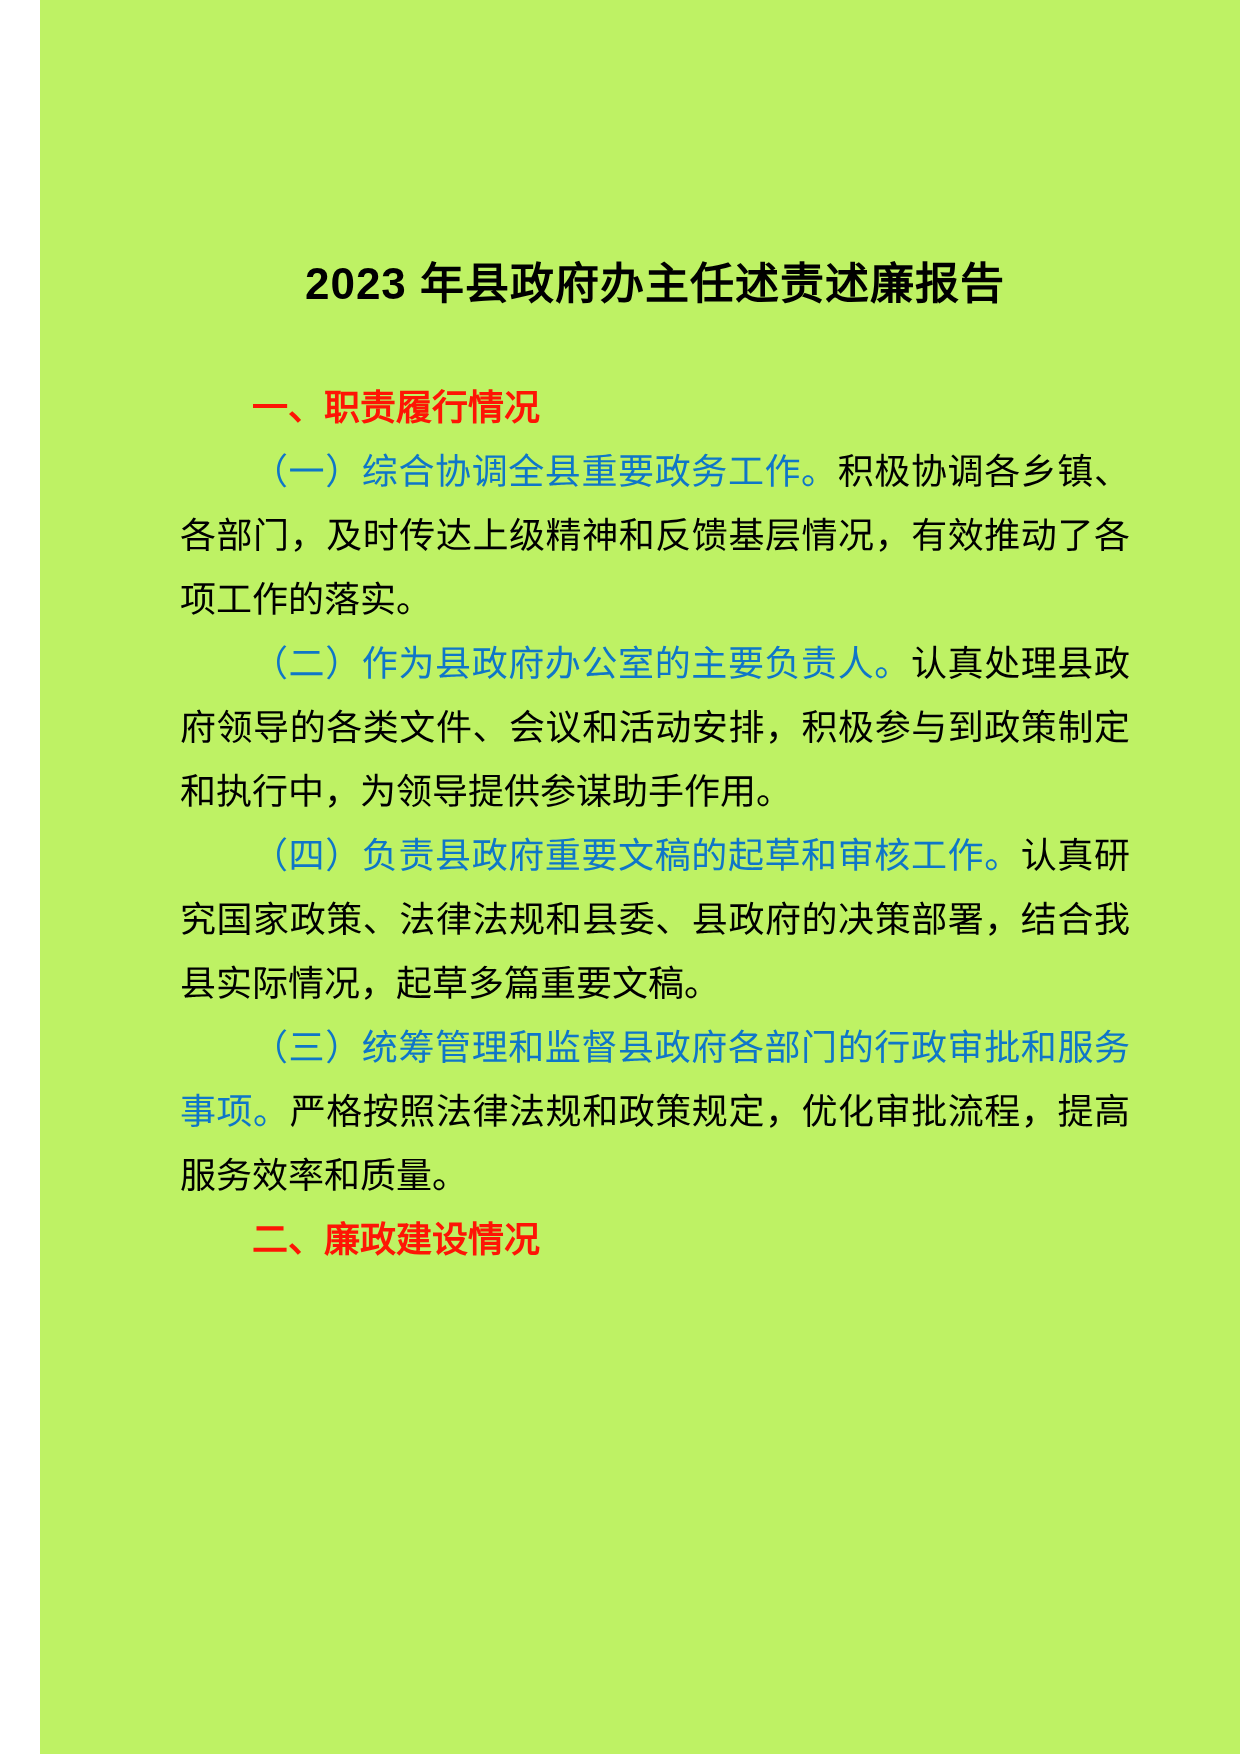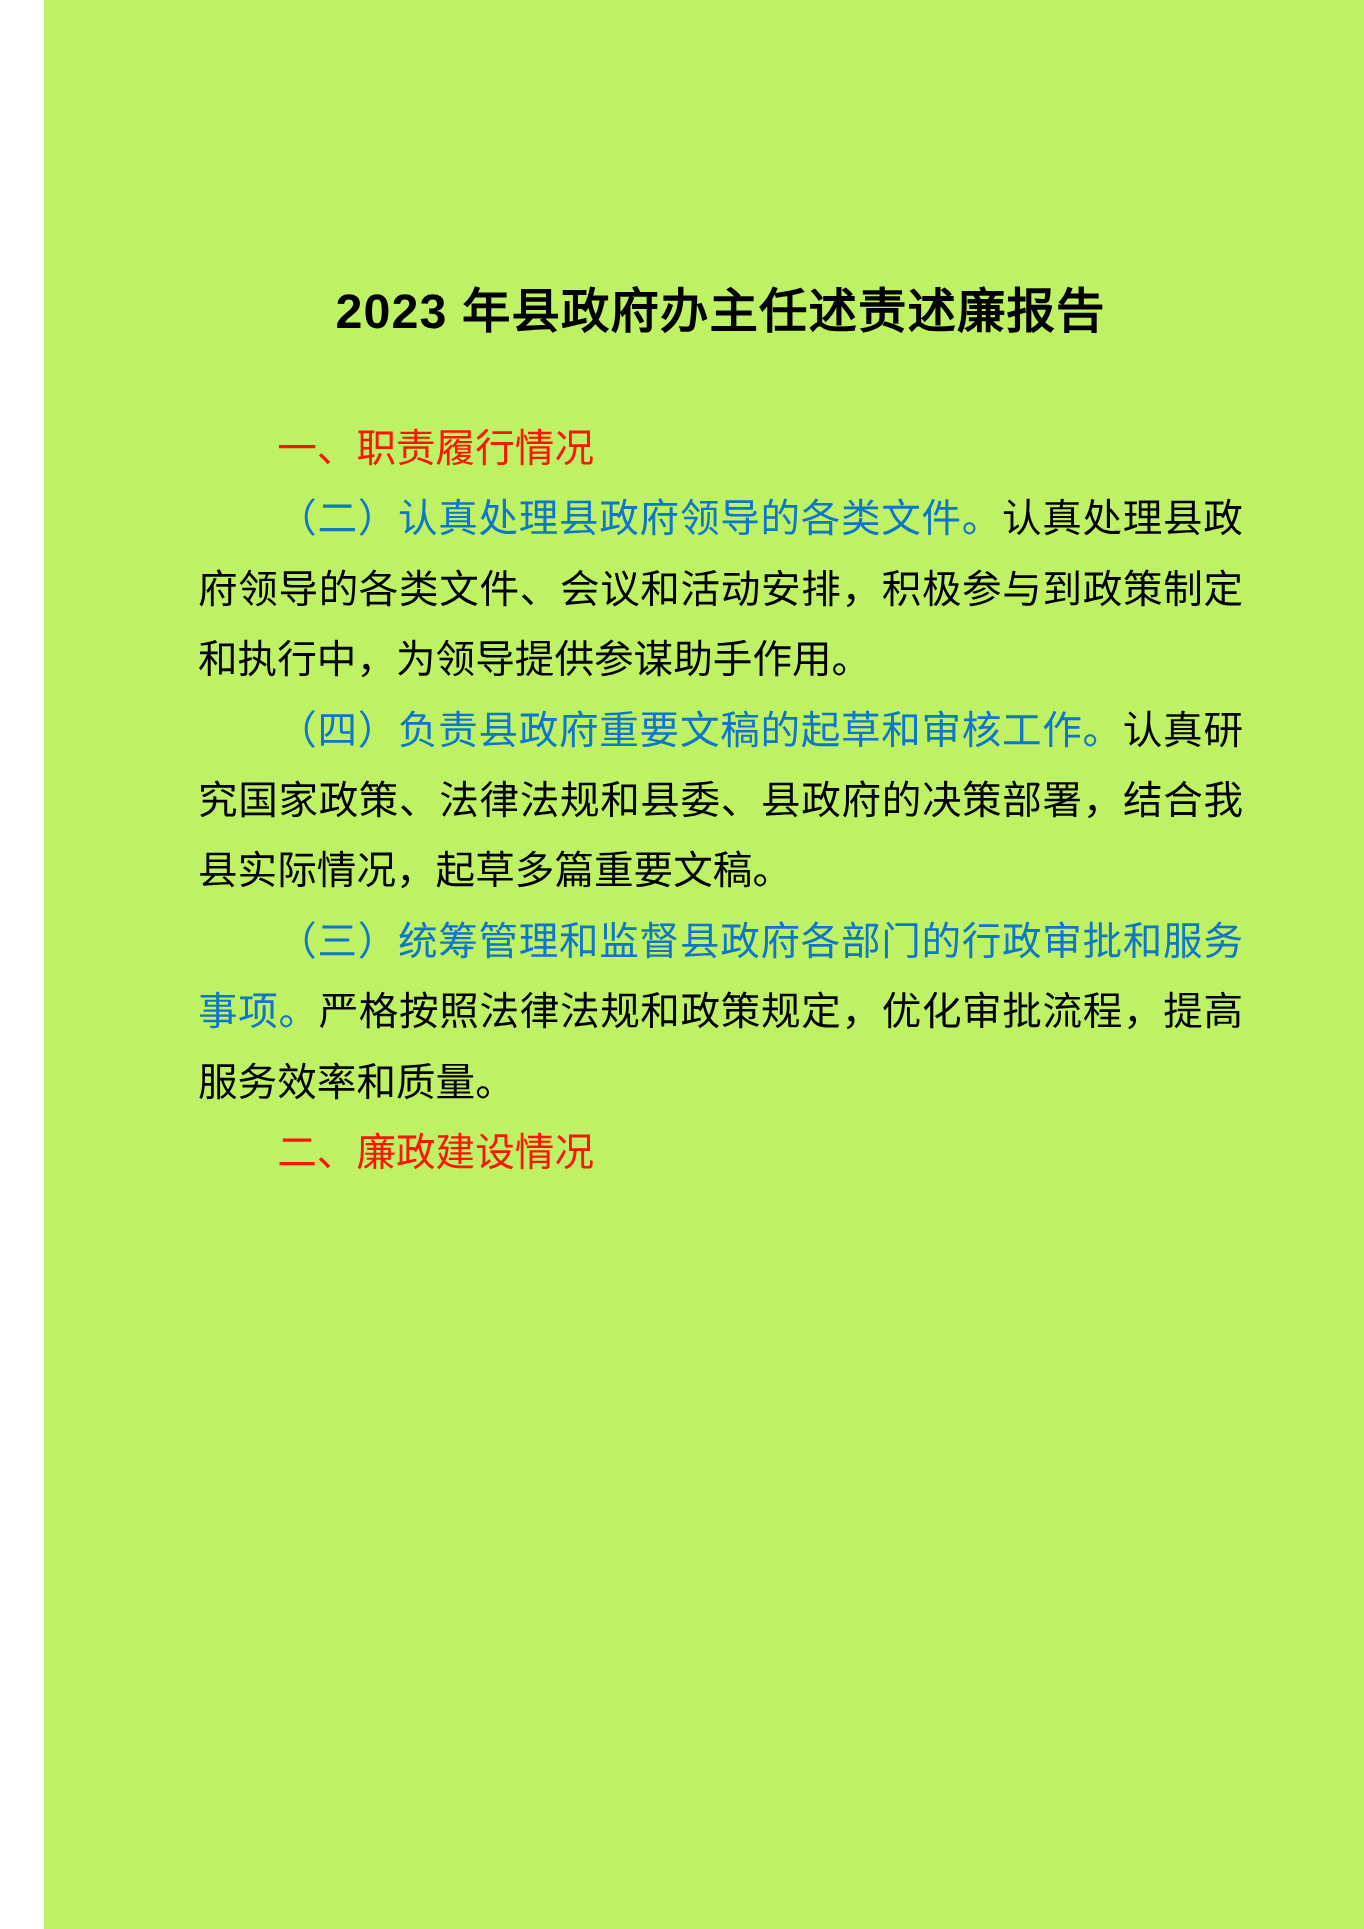--- a/index.html
+++ b/index.html
@@ -22,21 +22,21 @@
     font-weight: 900;
     text-align: center;
     color: #000000;
     letter-spacing: 1px;
     white-space: nowrap;
   }
   .section-heading {
     margin: 0;
     font-size: 36px;
     line-height: 64px;
-    font-weight: normal;
+    font-weight: bold;
     color: #fe1505;
     text-indent: 72px;
   }
   .para {
     margin: 0;
     font-size: 36px;
     line-height: 64px;
     text-align: justify;
     text-justify: inter-ideograph;
     text-indent: 72px;
@@ -48,22 +48,23 @@
 </style>
 </head>
 <body>
 
 <div class="page">
 
   <h1 class="doc-title">2023 年县政府办主任述责述廉报告</h1>
 
   <h2 class="section-heading">一、职责履行情况</h2>
 
+  <p class="para"><span class="lead">（一）综合协调全县重要政务工作。</span><span>积极协调各乡镇、各部门，及时传达上级精神和反馈基层情况，有效推动了各项工作的落实。</span></p>
 
-  <p class="para"><span class="lead">（二）认真处理县政府领导的各类文件。</span><span>认真处理县政府领导的各类文件、会议和活动安排，积极参与到政策制定和执行中，为领导提供参谋助手作用。</span></p>
+  <p class="para"><span class="lead">（二）作为县政府办公室的主要负责人。</span><span>认真处理县政府领导的各类文件、会议和活动安排，积极参与到政策制定和执行中，为领导提供参谋助手作用。</span></p>
 
   <p class="para"><span class="lead">（四）负责县政府重要文稿的起草和审核工作。</span><span>认真研究国家政策、法律法规和县委、县政府的决策部署，结合我县实际情况，起草多篇重要文稿。</span></p>
 
   <p class="para"><span class="lead">（三）统筹管理和监督县政府各部门的行政审批和服务事项。</span><span>严格按照法律法规和政策规定，优化审批流程，提高服务效率和质量。</span></p>
 
 
   <h2 class="section-heading">二、廉政建设情况</h2>
 
 
 </div>

